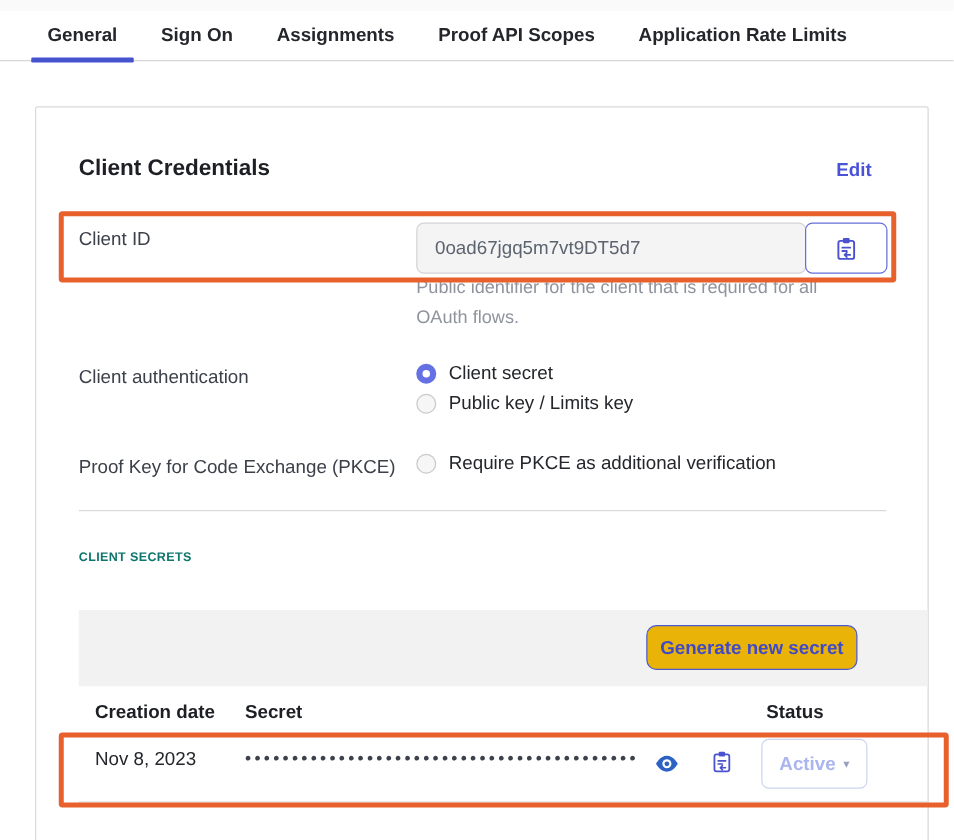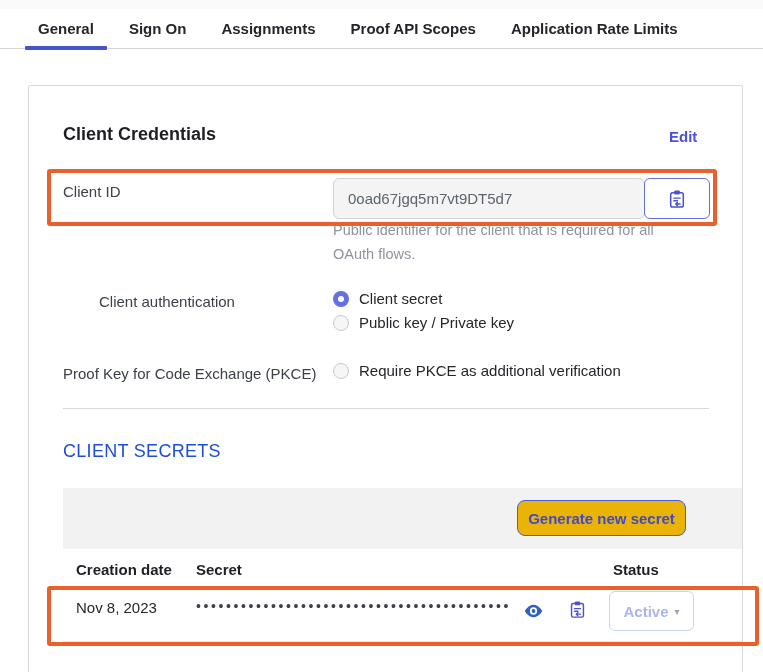--- a/index.html
+++ b/index.html
@@ -32,22 +32,22 @@
     line-height:24px;color:#8e939d;}
   
   .choice-row{position:absolute;display:flex;align-items:center;cursor:pointer;}
   .radio{width:16px;height:16px;border-radius:50%;margin-right:10px;flex:0 0 16px;position:relative;}
   .radio.sel{background:#6570e4;}
   .radio.sel::after{content:"";position:absolute;left:5px;top:5px;width:6px;height:6px;border-radius:50%;background:#fff;}
   .radio.unsel,.checkbox-circle{background:#f6f6f7;border:1px solid #c9cace;}
   .checkbox-circle{width:16px;height:16px;border-radius:50%;margin-right:10px;flex:0 0 16px;}
   .choice-label{font-size:15px;color:#24262b;}
   .divider{position:absolute;left:34px;top:322px;width:646px;height:1px;background:#d9d9d9;}
-  .secrets-title{position:absolute;left:34px;top:355px;font-size:18px;font-weight:400;
-    letter-spacing:.3px;color:#1d4ed8;}
+  .secrets-title{position:absolute;left:34px;top:355px;font-size:10px;font-weight:700;
+    letter-spacing:.3px;color:#0f766e;}
   .secrets-band{position:absolute;left:34px;top:402px;width:679px;height:61px;background:#f2f2f3;}
   .generate-btn{position:absolute;left:488px;top:414px;width:169px;height:36px;background:#eab308;
     border:1.5px solid #4a5cd0;border-radius:8px;color:#4049c8;font-size:15px;font-weight:700;
     display:flex;align-items:center;justify-content:center;cursor:pointer;}
   .th{position:absolute;top:475px;font-size:15px;font-weight:700;color:#1d1f24;}
   .td-date{position:absolute;left:47px;top:513px;font-size:15px;color:#24262b;text-align:right;}
   .td-secret{position:absolute;left:167px;top:512px;font-size:14px;letter-spacing:2.6px;
     color:#3c414c;white-space:nowrap;}
   .icon-btn{position:absolute;width:22px;height:22px;display:flex;align-items:center;
     justify-content:center;cursor:pointer;background:none;border:none;padding:0;}
@@ -87,28 +87,28 @@
       <svg width="18" height="20" viewBox="0 0 20 22" fill="none">
         <rect x="3" y="4" width="14" height="16" rx="2" stroke="#4a52d0" stroke-width="1.7"></rect>
         <rect x="7" y="1.5" width="6" height="4.5" rx="1" fill="#4a52d0"></rect>
         <path d="M6.5 10h7M6.5 13h4" stroke="#4a52d0" stroke-width="1.6" stroke-linecap="round"></path>
         <path d="M13.5 16.5h-5m0 0 2-2m-2 2 2 2" stroke="#4a52d0" stroke-width="1.5" stroke-linecap="round" stroke-linejoin="round"></path>
       </svg>
     </span>
   </button>
   <div class="help-text">Public identifier for the client that is required for all OAuth flows.</div>
 
-  <div class="field-label" style="left:34px;top:207px;margin-left:36px;">Client authentication</div>
+  <div class="field-label" style="left:34px;top:207px;">Client authentication</div>
   <div class="choice-row" style="left:304px;top:204px;">
     <span class="radio sel"></span>
     <span class="choice-label">Client secret</span>
   </div>
   <div class="choice-row" style="left:304px;top:228px;">
     <span class="radio unsel"></span>
-    <span class="choice-label">Public key / Private key</span>
+    <span class="choice-label">Public key / Limits key</span>
   </div>
 
   <div class="field-label" style="left:34px;top:279px;">Proof Key for Code Exchange (PKCE)</div>
   <div class="choice-row" style="left:304px;top:276px;">
     <span class="checkbox-circle"></span>
     <span class="choice-label">Require PKCE as additional verification</span>
   </div>
 
   <div class="divider"></div>
 

